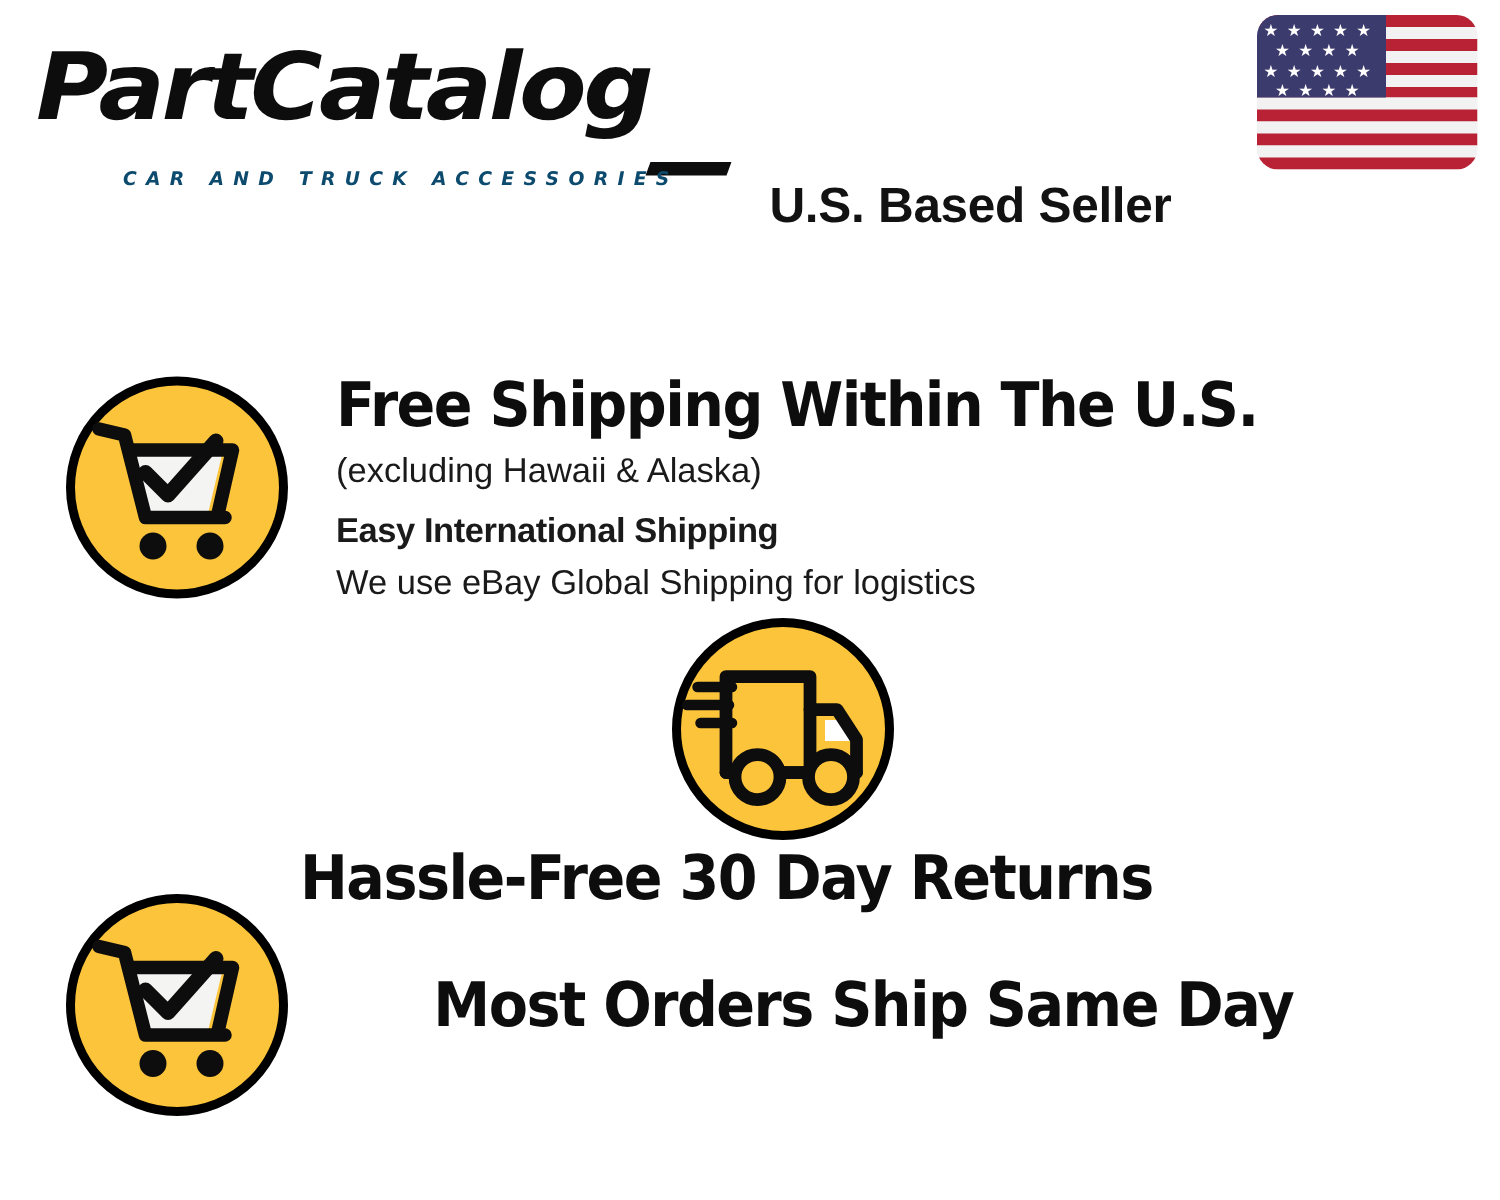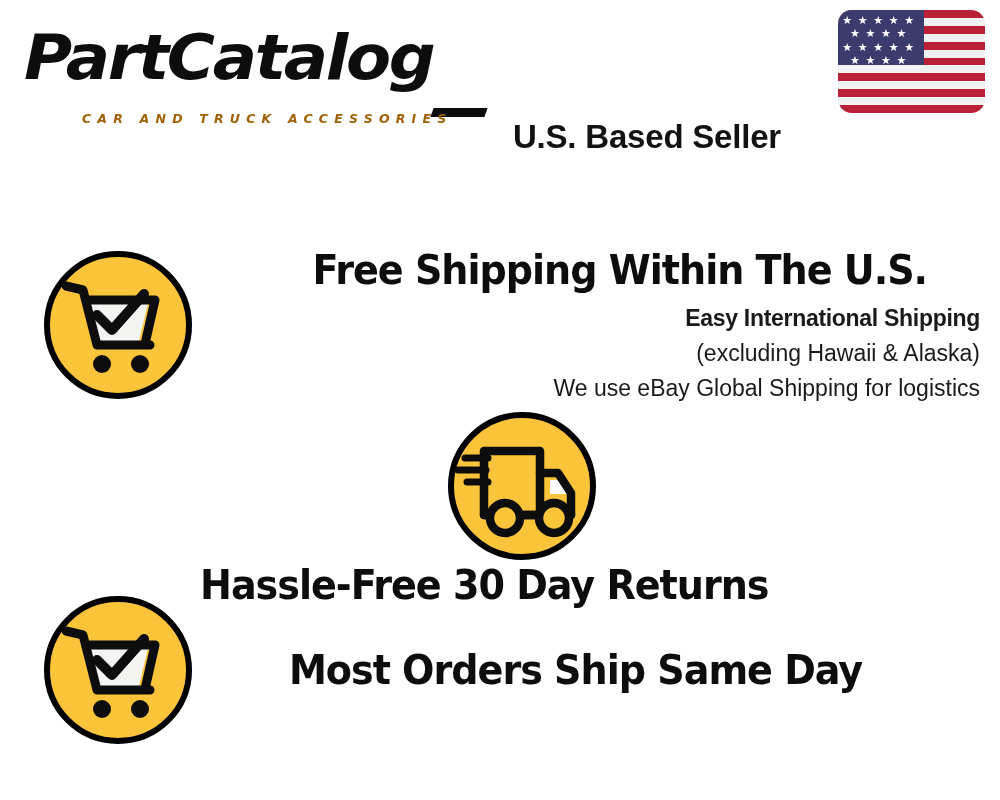--- a/index.html
+++ b/index.html
@@ -48,21 +48,21 @@
   }
   #brand-tagline {
     position: absolute;
     left: 58px;
     top: 89px;
     font-family: "DejaVu Sans", sans-serif;
     font-size: 12.5px;
     font-weight: bold;
     font-style: italic;
     letter-spacing: 6.2px;
-    color: #a16207;
+    color: #0c4a6e;
     white-space: nowrap;
   }
   
   #brand-swash {
     position: absolute;
     left: 408px;
     top: 86px;
     width: 54px;
     height: 9px;
     background: #0d0d0d;
@@ -125,21 +125,21 @@
     top: 240px;
     width: 1000px;
   }
   .feature-row {
     position: absolute;
     left: 0;
     width: 1000px;
     display: flex;
     align-items: center;
   }
-  #row-shipping   { top: 0px;   height: 170px; text-align: right; }
+  #row-shipping   { top: 0px;   height: 170px; }
   #row-returns    { top: 172px; height: 170px; flex-direction: column; }
   #row-sameday    { top: 345px; height: 170px; text-align: center; }
 
   .badge {
     position: relative;
     flex: 0 0 auto;
     width: 148px;
     height: 148px;
     margin-left: 44px;
     border-radius: 50%;
@@ -239,22 +239,22 @@
         <polygon points="35,42 99,42 89,84 47,84" fill="#f4f4f2"></polygon>
         <path d="M16 29 L33 33 L47 88 L100 88" fill="none" stroke="#0d0d0d" stroke-width="9" stroke-linecap="round" stroke-linejoin="round"></path>
         <path d="M36 43 L105 43 L95 87" fill="none" stroke="#0d0d0d" stroke-width="9" stroke-linecap="round" stroke-linejoin="round"></path>
         <path d="M47 58 L62 73 L94 37" fill="none" stroke="#0d0d0d" stroke-width="10" stroke-linecap="round" stroke-linejoin="round"></path>
         <circle cx="52" cy="107" r="9" fill="#0d0d0d"></circle>
         <circle cx="90" cy="107" r="9" fill="#0d0d0d"></circle>
       </svg>
     </div>
     <div class="feature-text">
       <div class="headline">Free Shipping Within The U.S.</div>
+      <div class="subline">(excluding Hawaii &amp; Alaska)</div>
       <div class="subline strong">Easy International Shipping</div>
-      <div class="subline">(excluding Hawaii &amp; Alaska)</div>
       <div class="subline">We use eBay Global Shipping for logistics</div>
     </div>
   </div>
 
   <div class="feature-row" id="row-returns">
     <div class="badge">
       <svg width="136" height="136" viewBox="0 0 136 136">
         <path d="M86 55 L104 55 L117 75 L117 97 L86 97 Z" fill="#fbc43a"></path>
         <polygon points="96,62 108,62 114,76 96,76" fill="#ffffff"></polygon>
         <path d="M30 33 L86 33 L86 97 L30 97 Z" fill="none" stroke="#0d0d0d" stroke-width="8.5" stroke-linejoin="round"></path>

